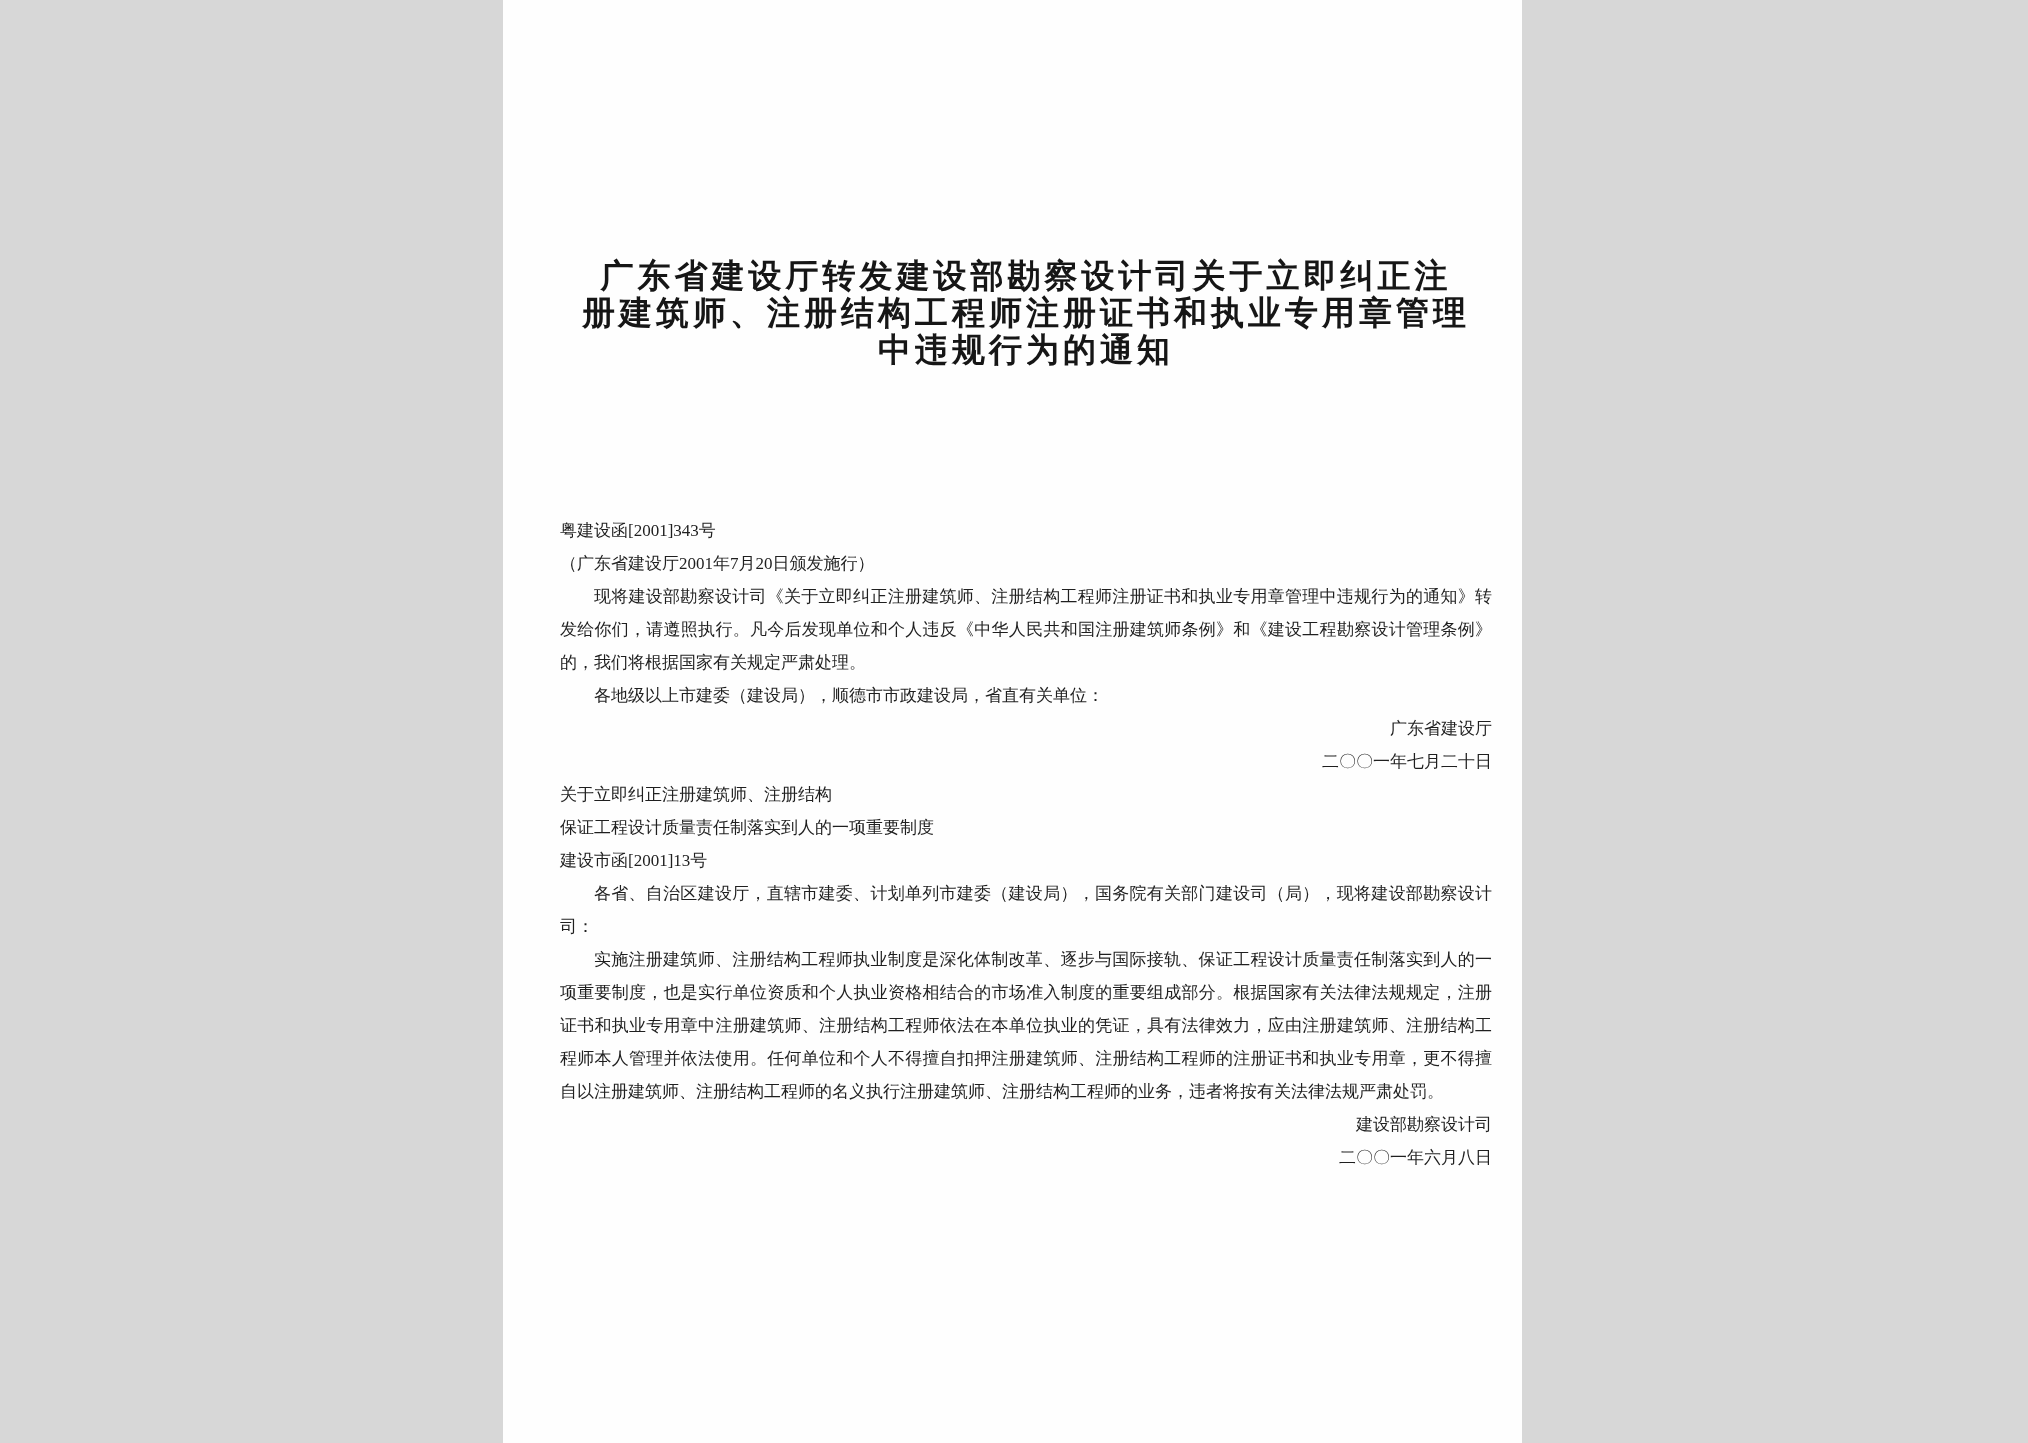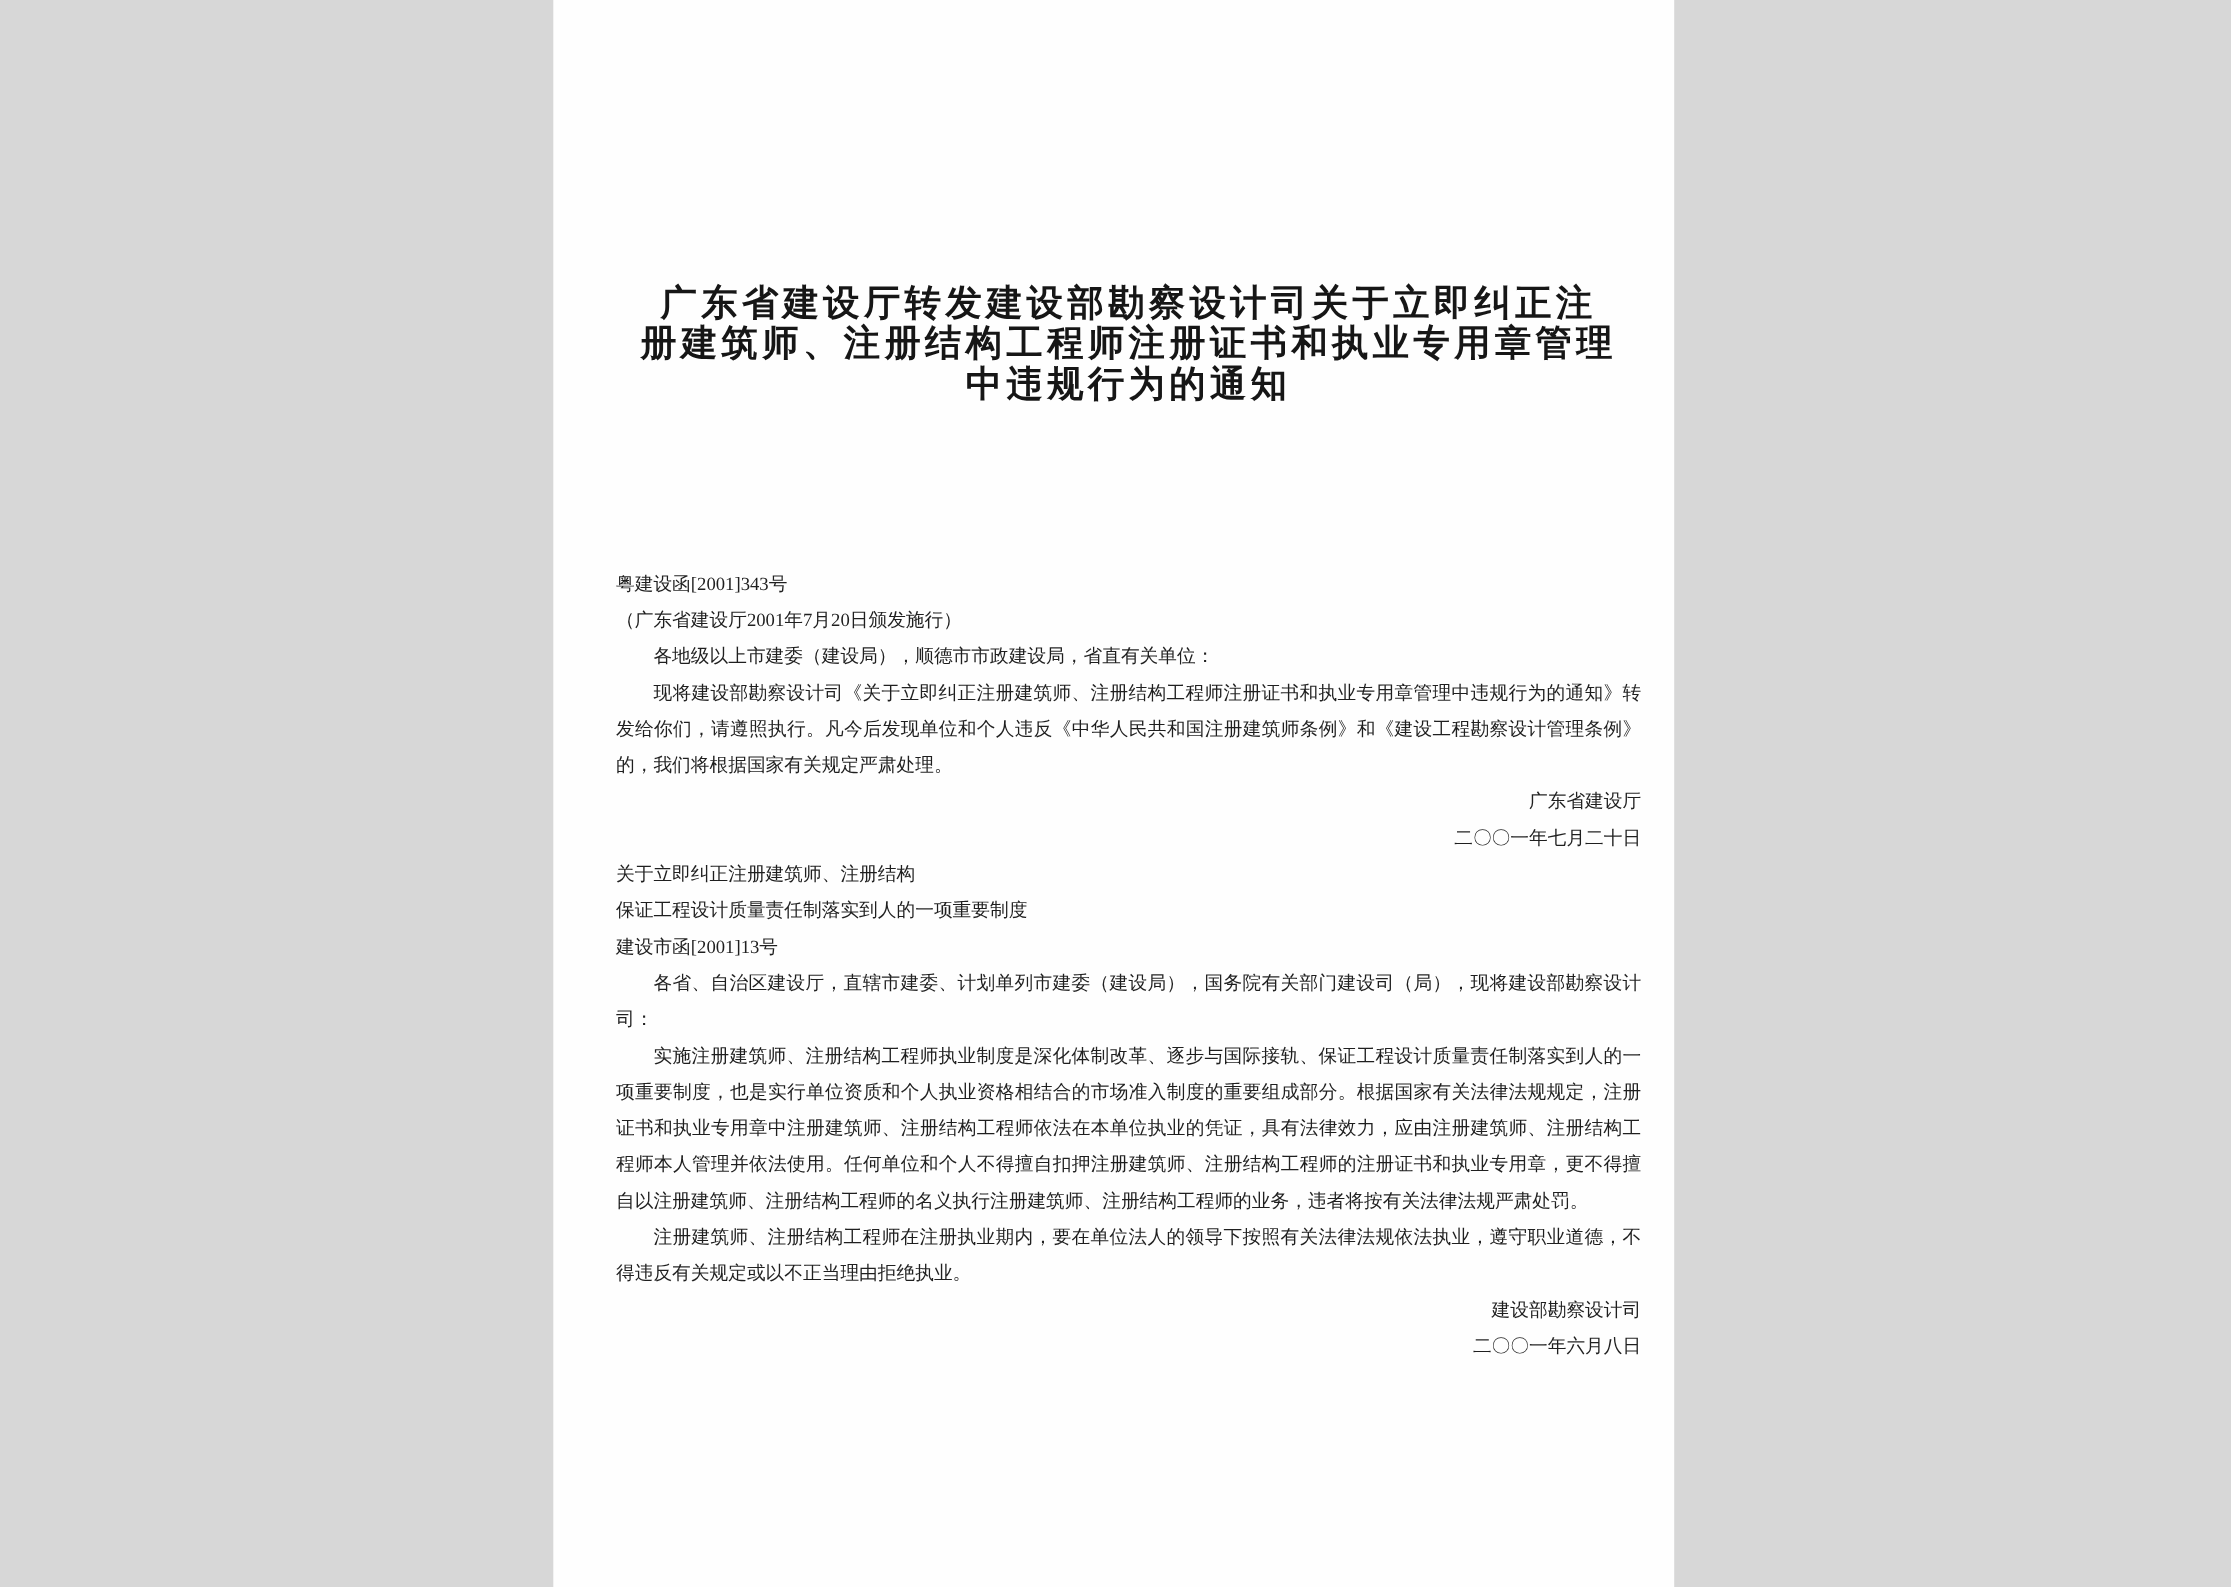--- a/index.html
+++ b/index.html
@@ -60,32 +60,31 @@
       <span class="tline">广东省建设厅转发建设部勘察设计司关于立即纠正注</span>
       <span class="tline">册建筑师、注册结构工程师注册证书和执业专用章管理</span>
       <span class="tline">中违规行为的通知</span>
     </h1>
 
     <div class="doc-body">
 
       <div class="center">粤建设函[2001]343号</div>
       <div class="center">（广东省建设厅2001年7月20日颁发施行）</div>
 
+      <p>现将建设部勘察设计司《关于立即纠正注册建筑师、注册结构工程师注册证书和执业专用章管理中违规行为的通知》转发给你们，请遵照执行。凡今后发现单位和个人违反《中华人民共和国注册建筑师条例》和《建设工程勘察设计管理条例》的，我们将根据国家有关规定严肃处理。</p>
       <p>各地级以上市建委（建设局），顺德市市政建设局，省直有关单位：</p>
-      <p>现将建设部勘察设计司《关于立即纠正注册建筑师、注册结构工程师注册证书和执业专用章管理中违规行为的通知》转发给你们，请遵照执行。凡今后发现单位和个人违反《中华人民共和国注册建筑师条例》和《建设工程勘察设计管理条例》的，我们将根据国家有关规定严肃处理。</p>
 
       <div class="right">广东省建设厅</div>
       <div class="right">二〇〇一年七月二十日</div>
 
       <div class="center">关于立即纠正注册建筑师、注册结构</div>
       <div class="center">保证工程设计质量责任制落实到人的一项重要制度</div>
       <div class="center">建设市函[2001]13号</div>
 
       <p>各省、自治区建设厅，直辖市建委、计划单列市建委（建设局），国务院有关部门建设司（局），现将建设部勘察设计司：</p>
       <p>实施注册建筑师、注册结构工程师执业制度是深化体制改革、逐步与国际接轨、保证工程设计质量责任制落实到人的一项重要制度，也是实行单位资质和个人执业资格相结合的市场准入制度的重要组成部分。根据国家有关法律法规规定，注册证书和执业专用章中注册建筑师、注册结构工程师依法在本单位执业的凭证，具有法律效力，应由注册建筑师、注册结构工程师本人管理并依法使用。任何单位和个人不得擅自扣押注册建筑师、注册结构工程师的注册证书和执业专用章，更不得擅自以注册建筑师、注册结构工程师的名义执行注册建筑师、注册结构工程师的业务，违者将按有关法律法规严肃处罚。</p>
-      <p>注册建筑师、注册结构工程师在注册执业期内，要在单位法人的领导下按照有关法律法规依法执业，遵守职业道德，不得违反有关规定或以不正当理由拒绝执业。</p>
 
       <div class="right">建设部勘察设计司</div>
       <div class="right">二〇〇一年六月八日</div>
 
     </div>
   </div>
 </div>
 
 </body></html>

